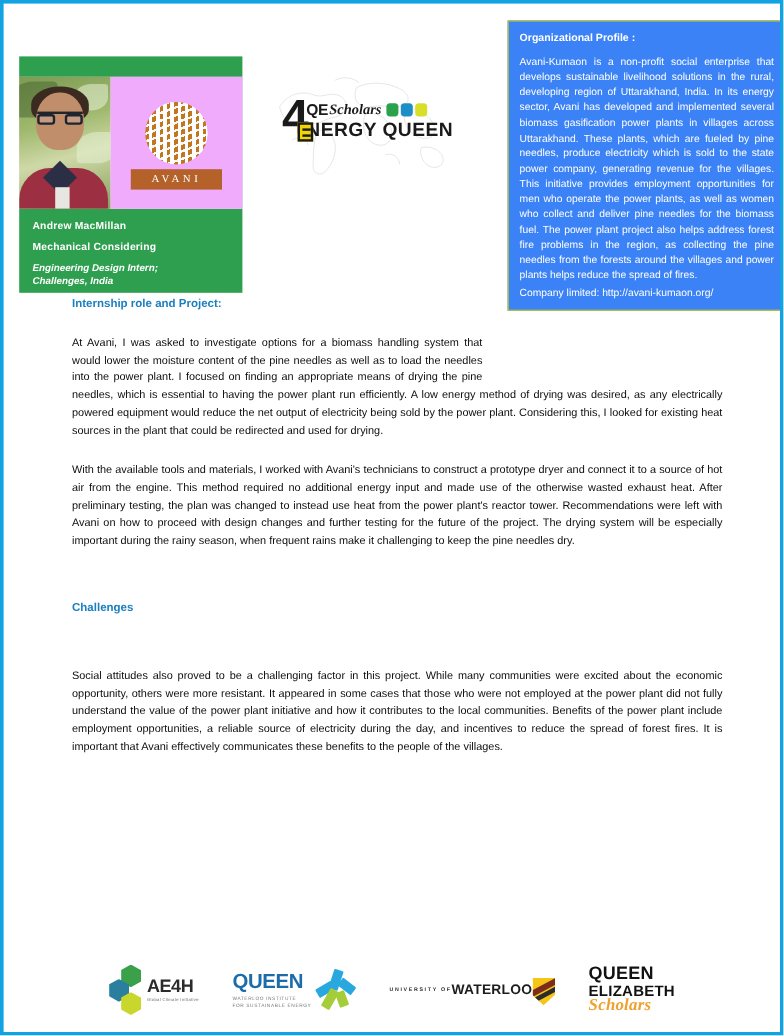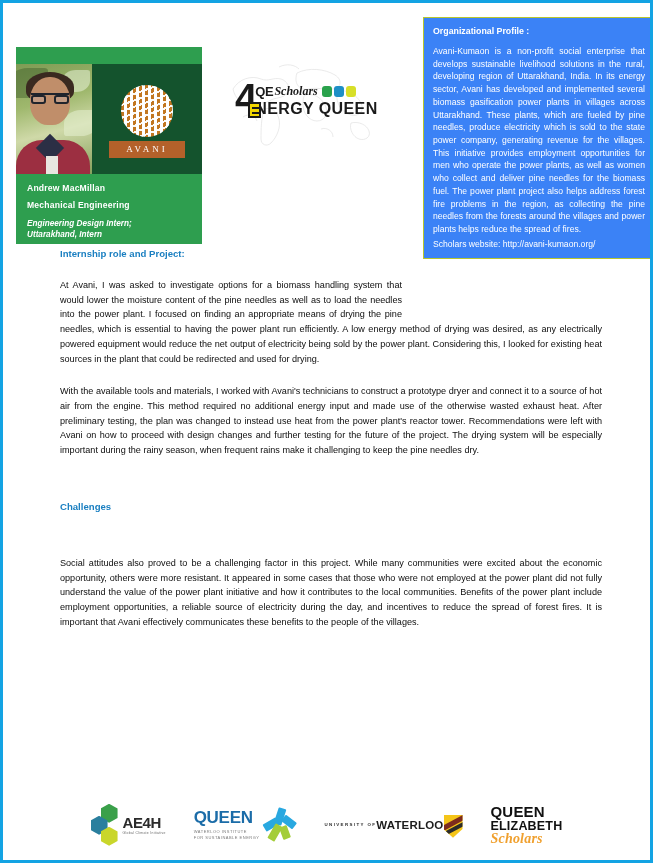--- a/index.html
+++ b/index.html
@@ -120,21 +120,21 @@
     position: absolute;
     left: 30px;
     bottom: 0;
     width: 12px;
     height: 18px;
     background: #e8e6e0;
   }
 
   .avani-logo {
     flex: 1;
-    background: #14532d;
+    background: #f0abfc;
     display: flex;
     flex-direction: column;
     align-items: center;
     justify-content: center;
     padding-top: 4px;
     box-sizing: border-box;
   }
   .avani-orb {
     width: 52px;
     height: 52px;
@@ -514,24 +514,24 @@
         </div>
         <div class="avani-logo">
           <div class="avani-orb">
               <span class="zig"></span>
             </div>
           <div class="avani-word">AVANI</div>
         </div>
       </div>
       <div class="profile-text">
         <div class="profile-name">Andrew MacMillan</div>
-        <div class="profile-dept">Mechanical Engineering</div>
+        <div class="profile-dept">Mechanical Considering</div>
         <div class="profile-role">
           <span>Engineering Design Intern;</span><br>
-          <span>Uttarakhand, Intern</span>
+          <span>Challenges, India</span>
         </div>
       </div>
     </div>
 
     <div class="qes-logo">
       <svg class="qes-map" viewBox="0 0 166 100">
         <g fill="none" stroke="#c9c9c9" stroke-width="0.7">
           <path d="M12,34 C18,24 30,20 40,24 C48,27 52,22 60,24 C66,26 70,32 66,38 C62,44 54,42 48,46 C42,50 36,46 30,48 C22,51 14,44 12,34 Z"></path>
           <path d="M44,54 C50,52 56,56 58,64 C60,72 56,82 50,88 C46,92 40,90 40,84 C40,76 40,60 44,54 Z"></path>
           <path d="M76,18 C88,12 104,14 114,20 C122,25 120,33 112,34 C104,35 96,32 88,34 C80,36 72,30 76,18 Z"></path>
@@ -557,21 +557,21 @@
           </div>
           <div class="qes-row2">NERGY QUEEN</div>
         </div>
       </div>
       <div class="qes-plug"></div>
     </div>
 
     <div class="org-box">
       <div class="org-title">Organizational Profile :</div>
       <div class="org-body">Avani-Kumaon is a non-profit social enterprise that develops sustainable livelihood solutions in the rural, developing region of Uttarakhand, India. In its energy sector, Avani has developed and implemented several biomass gasification power plants in villages across Uttarakhand. These plants, which are fueled by pine needles, produce electricity which is sold to the state power company, generating revenue for the villages. This initiative provides employment opportunities for men who operate the power plants, as well as women who collect and deliver pine needles for the biomass fuel. The power plant project also helps address forest fire problems in the region, as collecting the pine needles from the forests around the villages and power plants helps reduce the spread of fires.</div>
-      <div class="org-site">Scholars website: http://avani-kumaon.org/</div>
+      <div class="org-site">Company limited: http://avani-kumaon.org/</div>
     </div>
   </div>
 
   <div class="content">
     <div class="float-guard"></div>
 
     <h2 class="section-head">Internship role and Project:</h2>
     <p class="para">At Avani, I was asked to investigate options for a biomass handling system that would lower the moisture content of the pine needles as well as to load the needles into the power plant. I focused on finding an appropriate means of drying the pine needles, which is essential to having the power plant run efficiently. A low energy method of drying was desired, as any electrically powered equipment would reduce the net output of electricity being sold by the power plant. Considering this, I looked for existing heat sources in the plant that could be redirected and used for drying.</p>
     <p class="para">With the available tools and materials, I worked with Avani's technicians to construct a prototype dryer and connect it to a source of hot air from the engine. This method required no additional energy input and made use of the otherwise wasted exhaust heat. After preliminary testing, the plan was changed to instead use heat from the power plant's reactor tower. Recommendations were left with Avani on how to proceed with design changes and further testing for the future of the project. The drying system will be especially important during the rainy season, when frequent rains make it challenging to keep the pine needles dry.</p>
 

